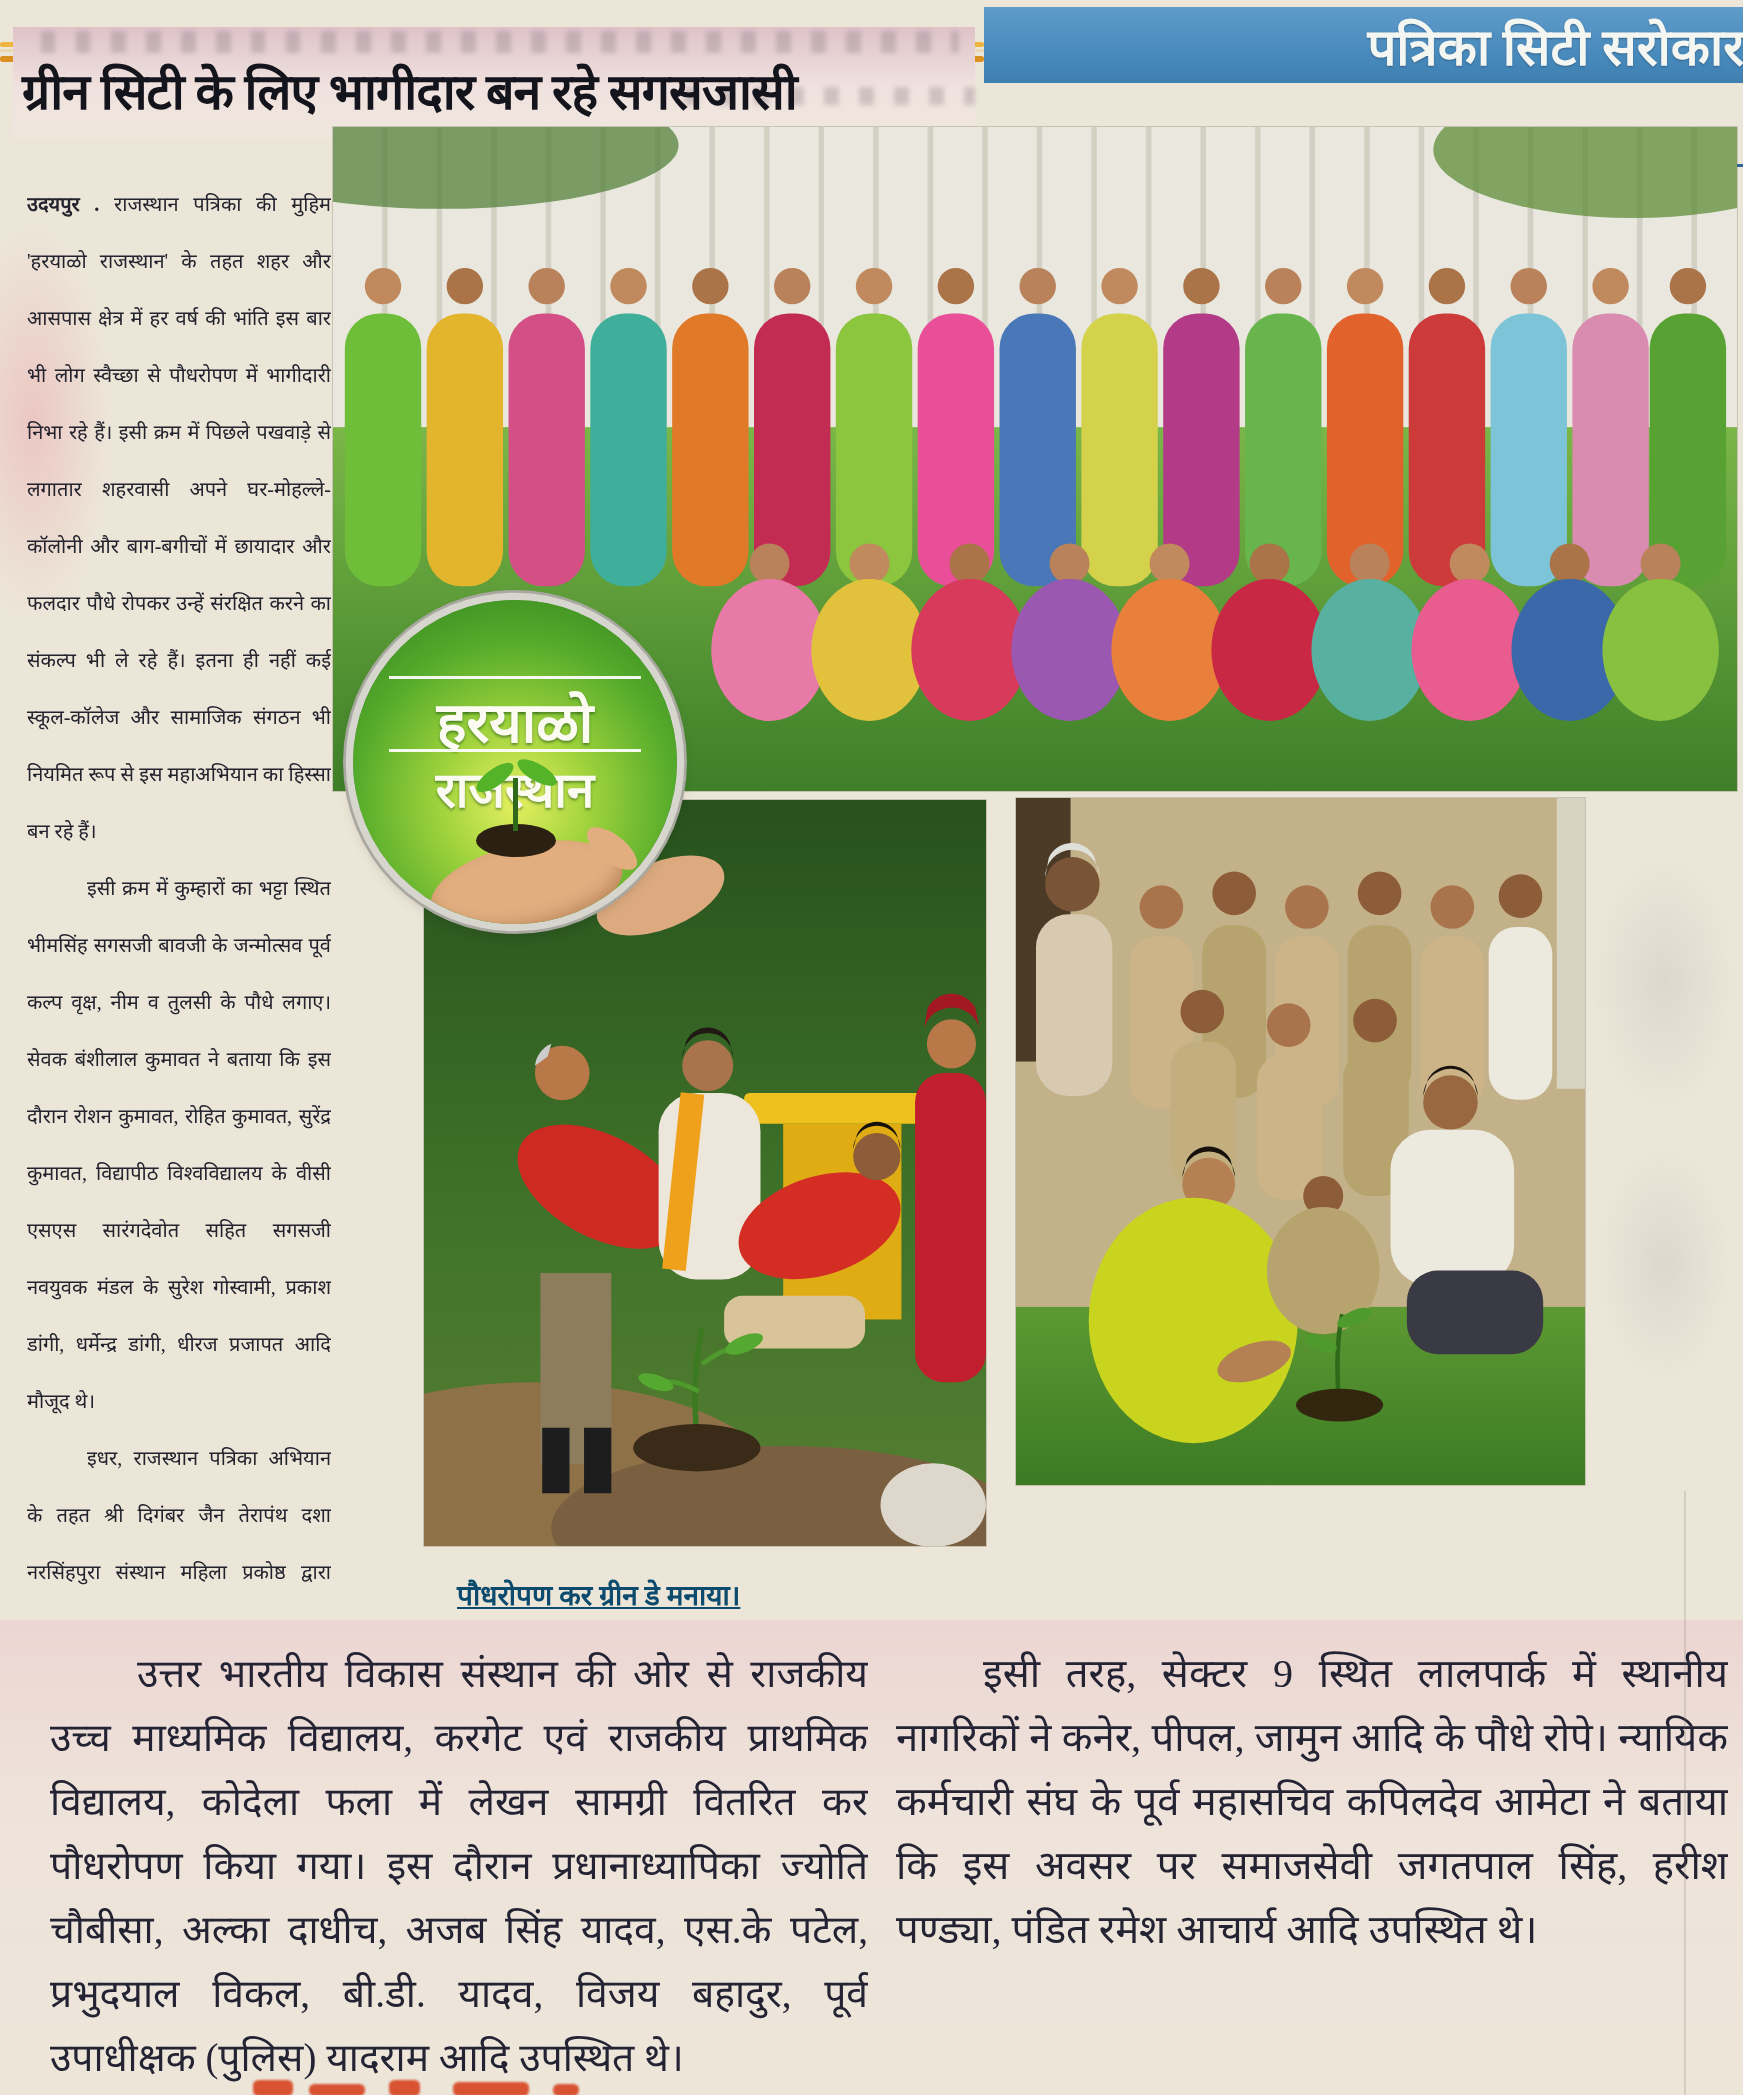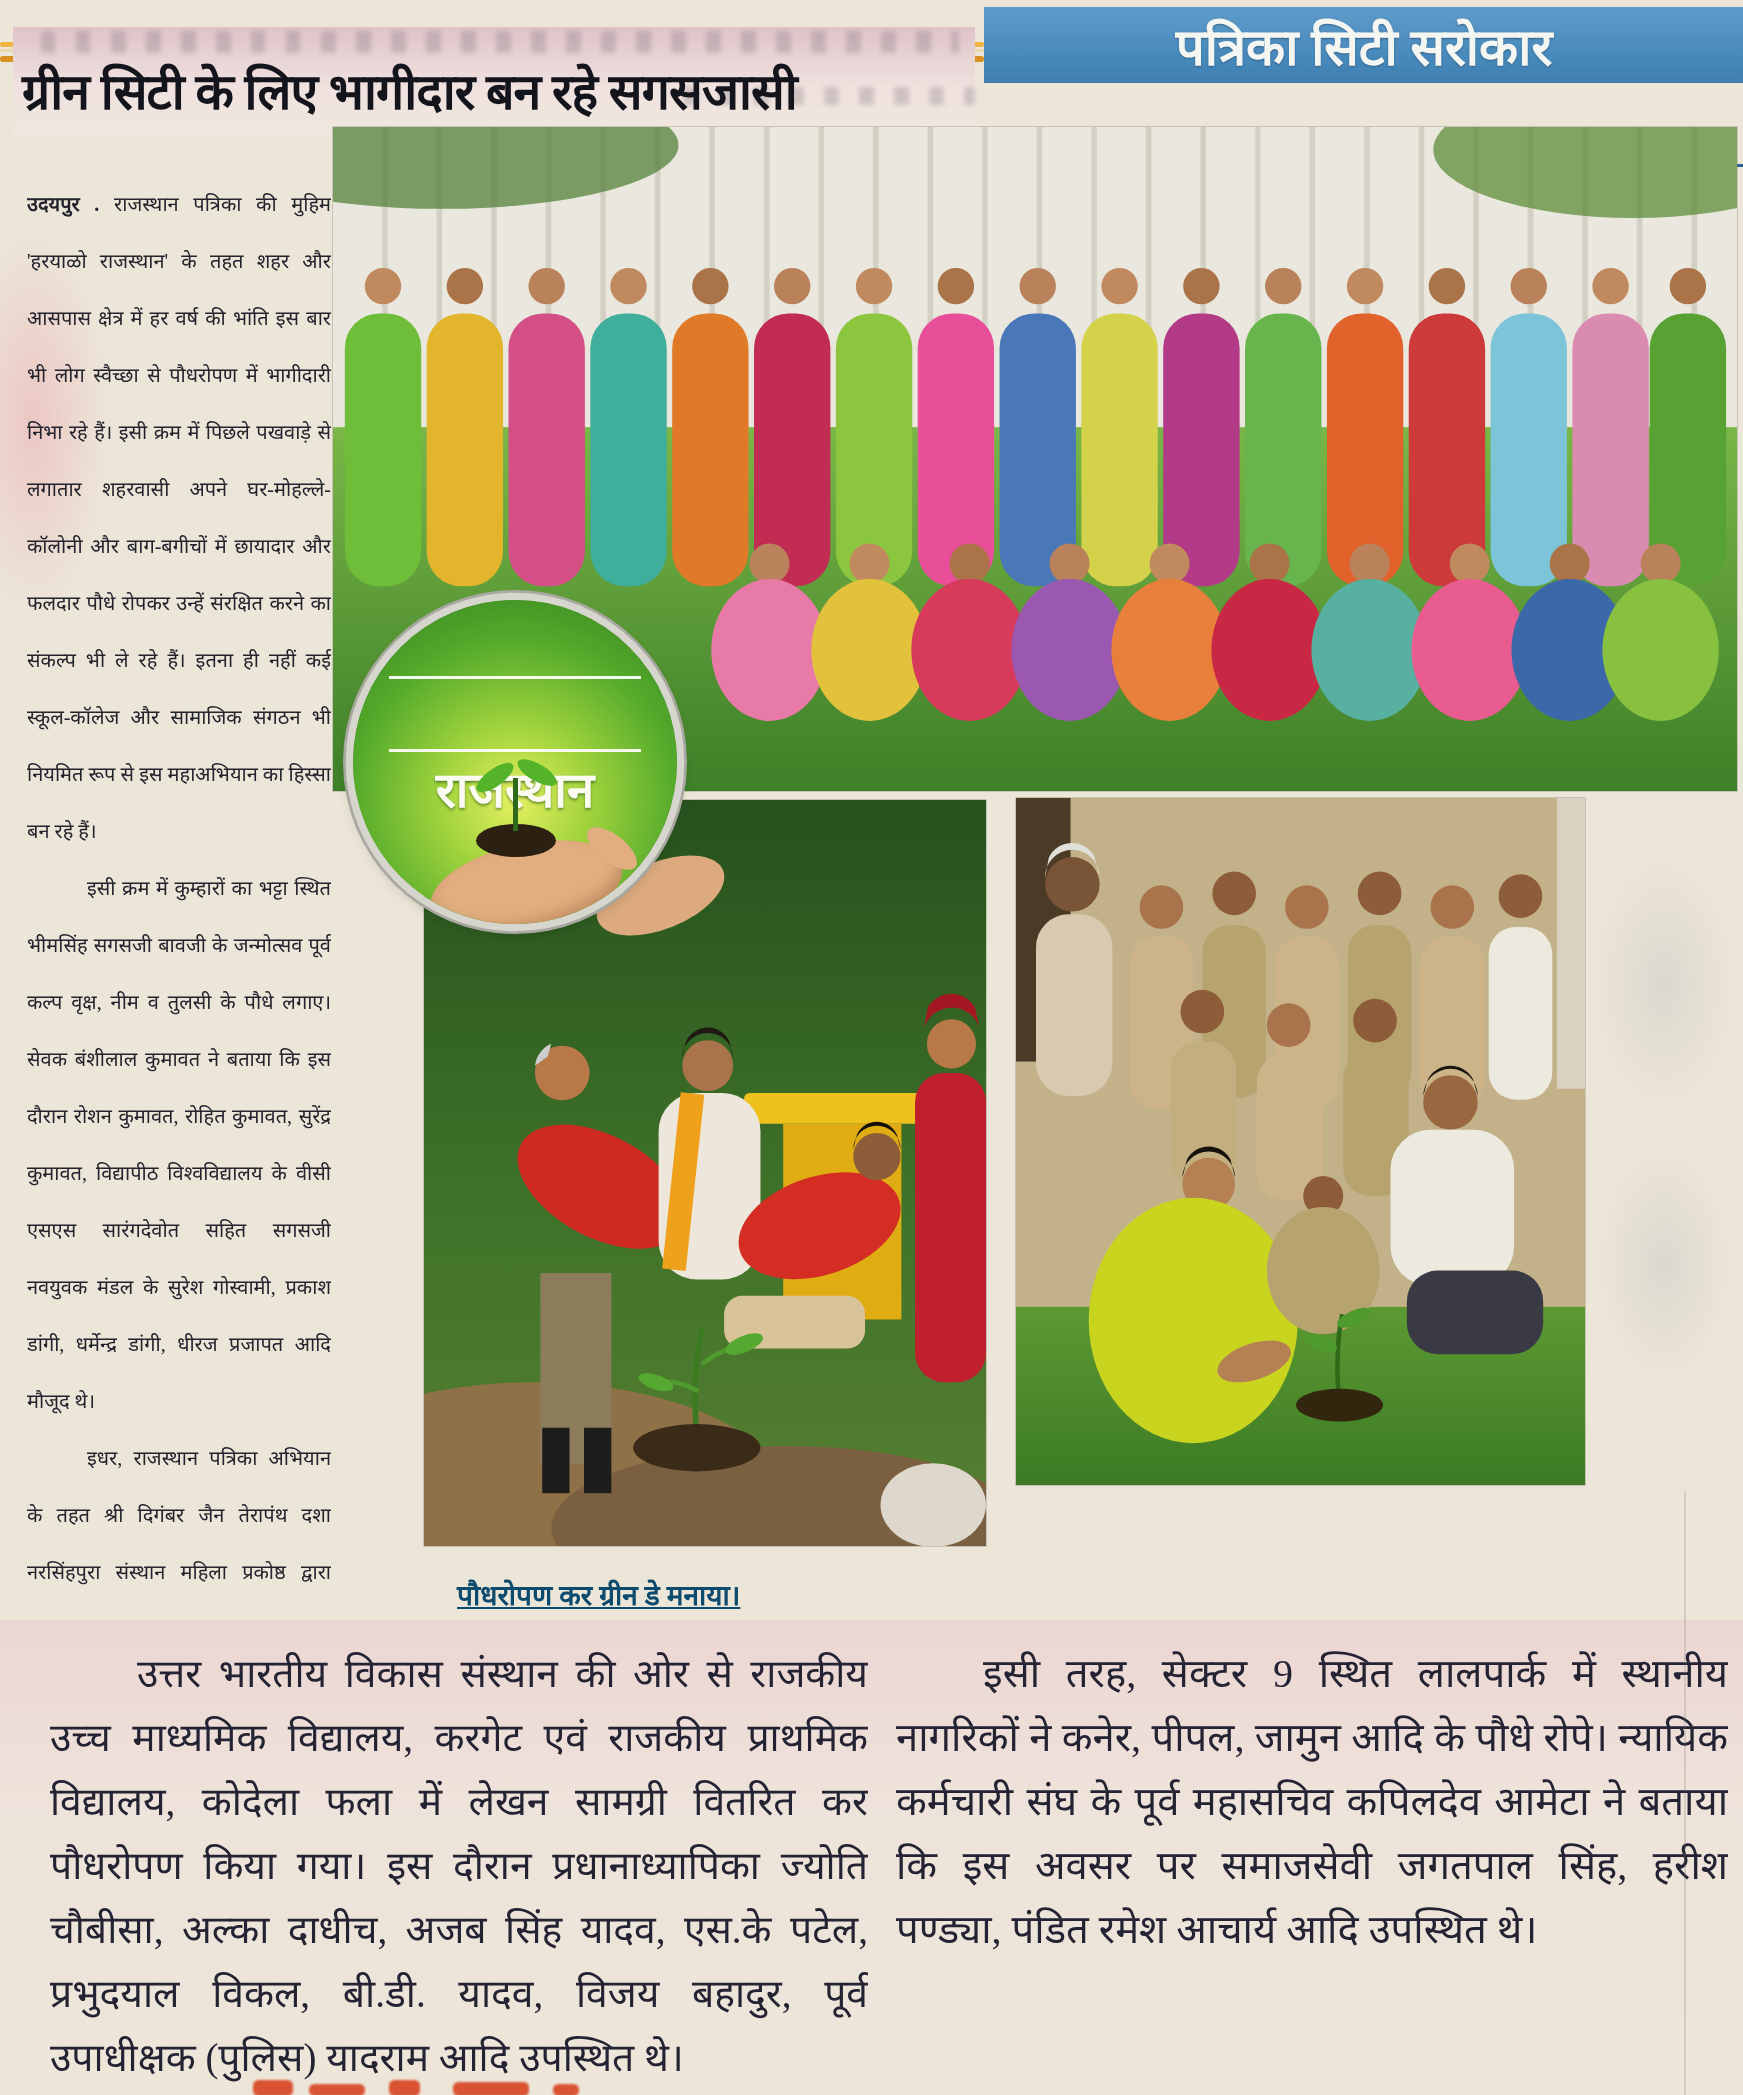--- a/index.html
+++ b/index.html
@@ -14,21 +14,21 @@
   #headline-band{left:12.7px;top:27px;width:962px;height:111px;
      background:linear-gradient(180deg,#dfc3c9 0%,#f0e2df 55%,#efe7dd 100%);}
   .ghost{filter:blur(2.7px);opacity:.8;
      background:repeating-linear-gradient(90deg,rgba(100,90,100,.30) 0 14.5px,rgba(0,0,0,0) 14.5px 35px);}
   #ghost-top{left:41px;top:31px;width:918px;height:22px;}
   #ghost-right{left:684px;top:87px;width:291px;height:18px;}
   #headline{left:22px;top:56px;width:951px;font-size:50px;font-weight:700;
      color:#14141c;letter-spacing:-0.9px;white-space:nowrap;}
   #banner{left:984px;top:7.3px;width:760px;height:76px;
      background:linear-gradient(180deg,#5e9bca 0%,#4688ba 70%,#3f7fb0 100%);
-     display:flex;align-items:center;justify-content:center;}
+     display:flex;align-items:center;justify-content:flex-end;}
   #banner-title{color:#f4f6f2;font-size:51px;font-weight:700;
      font-family:"Liberation Serif",serif;text-shadow:0 0.9px 1.8px rgba(30,60,90,.5);}
   #dateline{left:1082px;top:118px;width:465px;text-align:right;
      font-size:27px;font-weight:600;color:#1c2430;}
   #rule-blue{left:944px;top:164px;width:800px;height:2.7px;background:#2a6398;}
   
   #left-col{left:27px;top:176px;width:304px;height:1441px;overflow:hidden;
      font-size:20px;line-height:57px;color:#23232e;text-align:justify;}
   #left-col p{margin:0;}
   #left-col p.ind{text-indent:60px;}
@@ -286,20 +286,21 @@
       <path d="M355 660 q-4 -56 4 -92" stroke="#2f6a1a" stroke-width="5" fill="none"></path>
       <ellipse cx="372" cy="572" rx="20" ry="8" transform="rotate(-24 372 572)" fill="#4f9a2c"></ellipse>
       <ellipse cx="335" cy="600" rx="19" ry="8" transform="rotate(20 335 600)" fill="#4f9a2c"></ellipse>
       <ellipse cx="356" cy="668" rx="48" ry="18" fill="#33260f"></ellipse>
     </svg>
   </div>
 
   <div class="abs" id="wrist"></div>
   <div class="abs" id="logo">
     <div class="logo-line" id="logo-line-a"></div>
+    <div id="logo-text1">हरयाळो</div>
     <div class="logo-line" id="logo-line-b"></div>
     <div id="logo-text2">राजस्थान</div>
     <div class="hand" id="hand-palm"></div>
     <div class="hand" id="hand-thumb"></div>
     <div id="soil"></div>
     <div id="stem"></div>
     <div class="leaf" id="leaf-l"></div>
     <div class="leaf" id="leaf-r"></div>
   </div>
 

